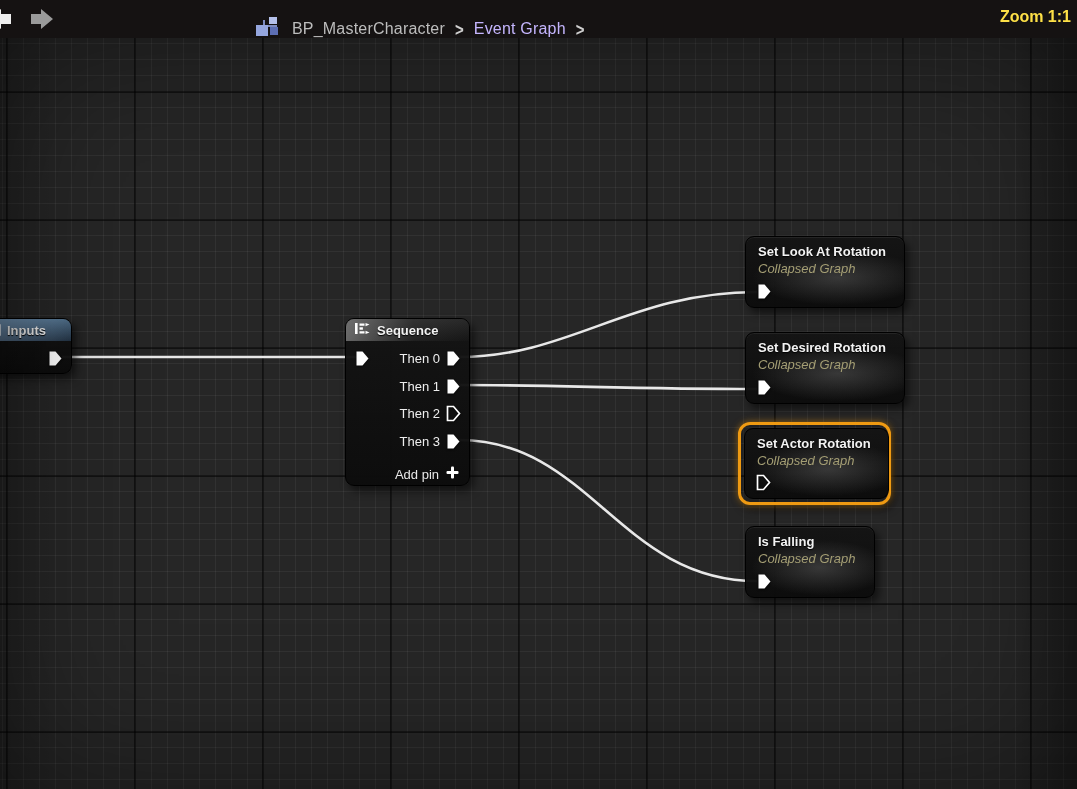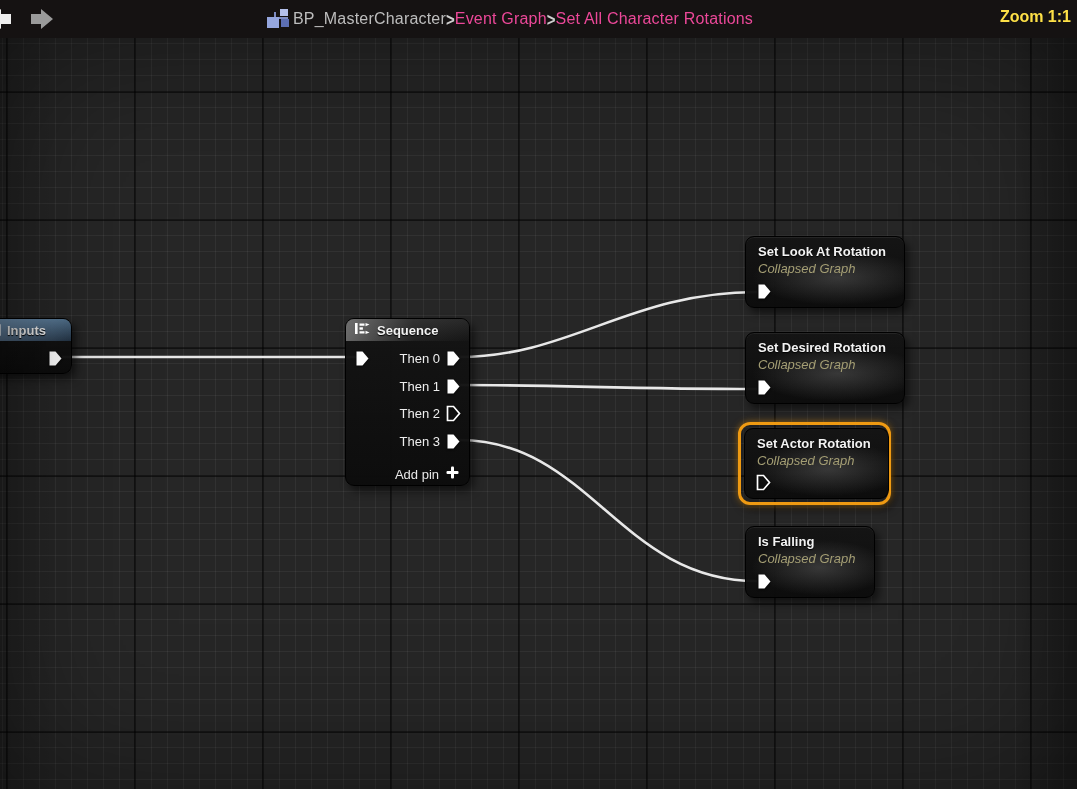--- a/index.html
+++ b/index.html
@@ -5,24 +5,24 @@
   * { margin:0; padding:0; box-sizing:border-box; }
   html,body { width:1077px; height:789px; overflow:hidden; background:#262626;
     font-family:"Liberation Sans", sans-serif; }
 
   
   .topbar { position:absolute; top:0; left:0; width:1077px; height:38px;
     background:#151212; z-index:30; }
   .nav-btn { position:absolute; top:7px; width:26px; height:24px; }
   .nav-back { left:-14px; }
   .nav-fwd  { left:30px; }
-  .breadcrumb { position:absolute; left:266px; top:0; height:38px; display:flex;
-    align-items:center; font-size:16px; }
+  .breadcrumb { position:absolute; left:255px; top:0; height:38px; display:flex;
+    align-items:flex-end; gap:10px; font-size:16px; }
   .bc-item { color:#bdbdbd; letter-spacing:.2px; }
-  .bc-item.dim { color:#ec4899; }
+  .bc-item.dim { color:#c4b5fd; }
   .bc-sep { color:#cfcfcf; font-size:15px; font-weight:bold; transform:scaleY(1.25); }
   .bc-icon { width:25px; height:22px; position:relative; margin-right:2px; }
   .zoom-label { position:absolute; right:6px; top:8px; font-size:16px; font-weight:bold;
     color:#fde047; }
 
   
   .graph { position:absolute; top:38px; left:0; width:1077px; height:751px;
     background-color:#262626;
     background-image:
       repeating-linear-gradient(to right,  rgba(0,0,0,0.55) 0 2px, transparent 2px 128px),
@@ -97,21 +97,20 @@
         <rect x="8" y="4" width="2" height="12" fill="#7d8bc0"></rect>
         <rect x="1" y="9" width="12" height="11" fill="#95a6de"></rect>
         <rect x="14" y="1" width="8" height="7" fill="#b4c0ea"></rect>
         <rect x="15" y="11" width="8" height="8" fill="#5d6fb4"></rect>
       </svg>
     </span>
     <span class="bc-item">BP_MasterCharacter</span>
     <span class="bc-sep">&gt;</span>
     <span class="bc-item dim">Event Graph</span>
     <span class="bc-sep">&gt;</span>
-    <span class="bc-item dim">Set All Character Rotations</span>
   </div>
 
   <div class="zoom-label">Zoom 1:1</div>
 </div>
 
 <div class="graph">
 
   <svg class="wires" width="1077" height="751" viewBox="0 0 1077 751">
     <path d="M 62 319 L 357 319" stroke="#e8e8e8" stroke-width="2.6" fill="none"></path>
     <path d="M 459 319 C 570 319, 630 254, 757 254" stroke="#e8e8e8" stroke-width="2.6" fill="none"></path>

